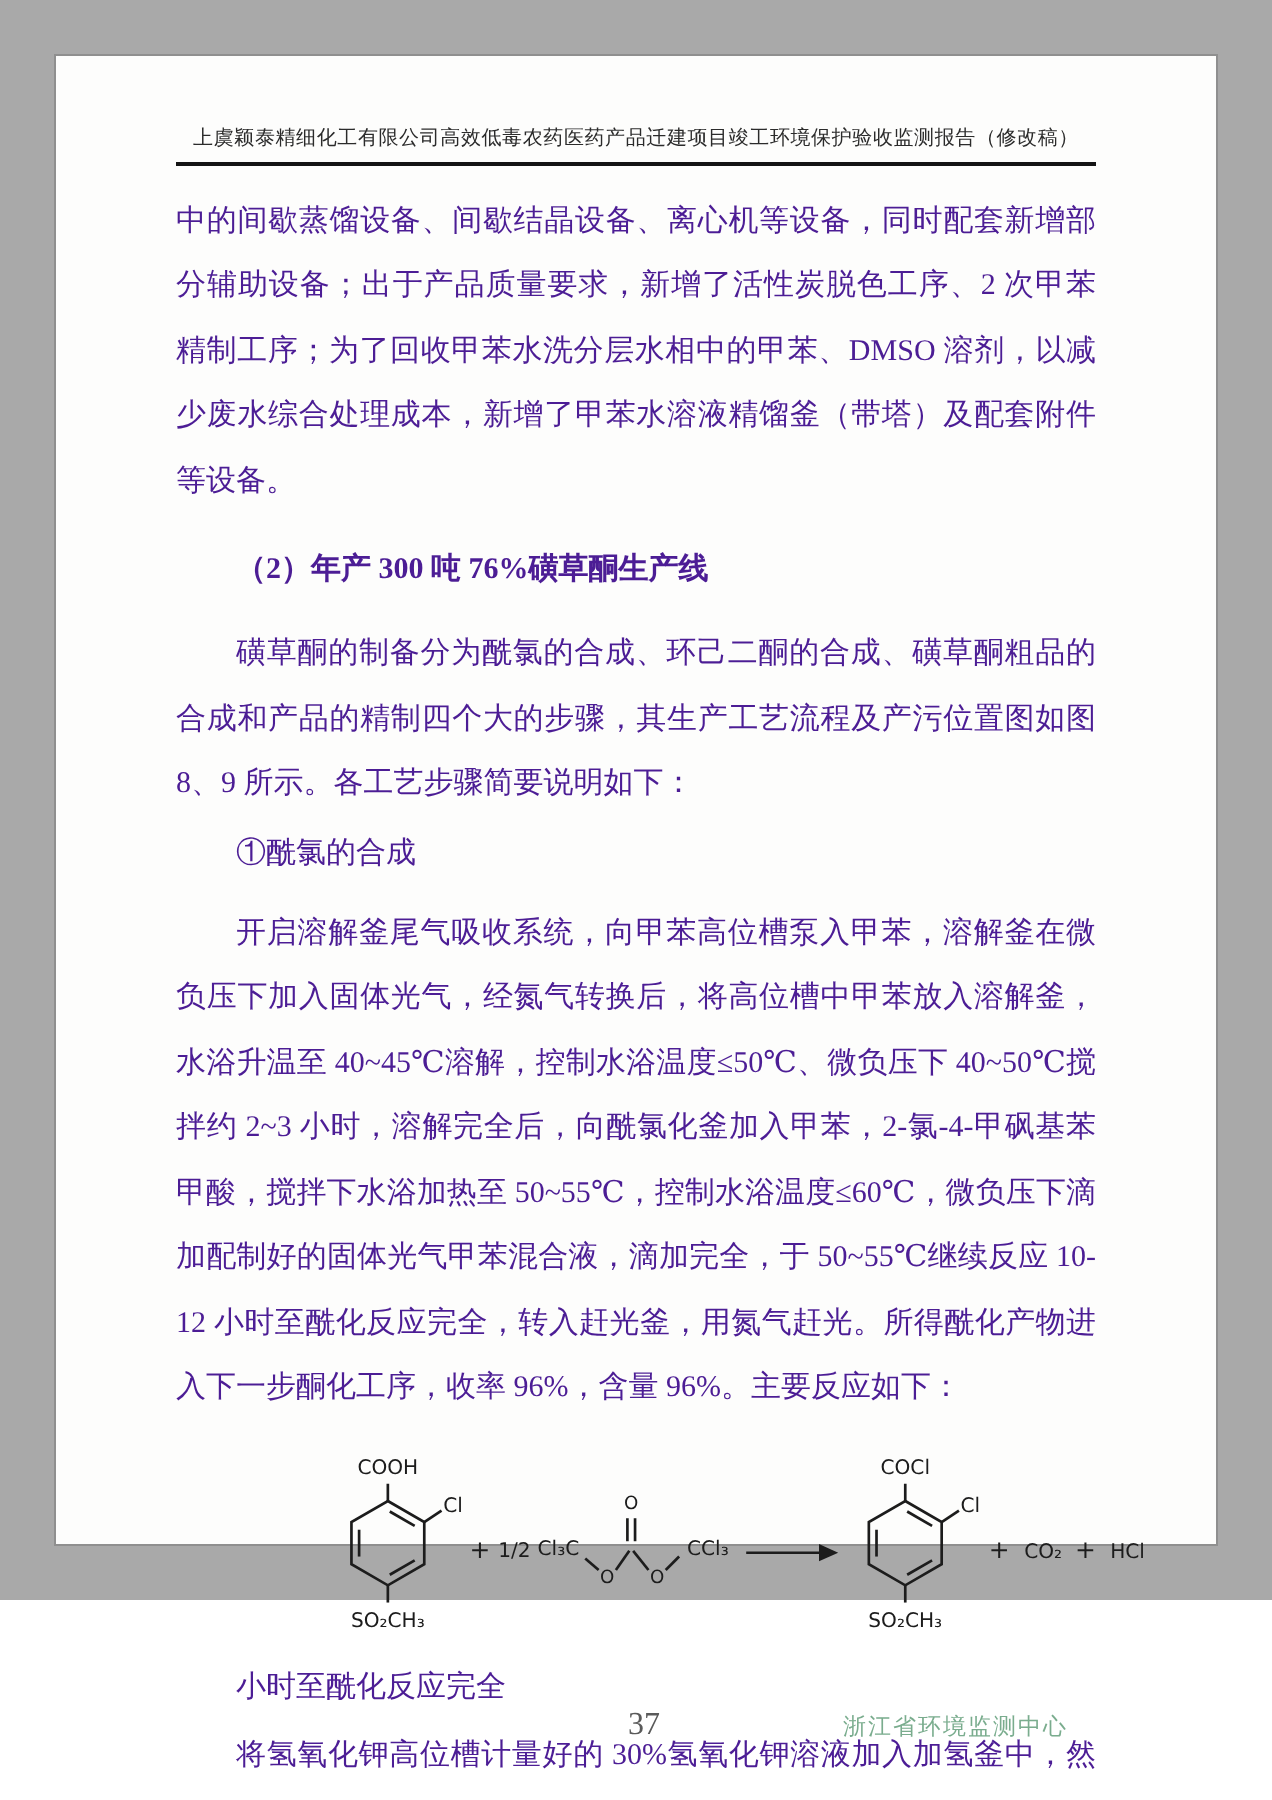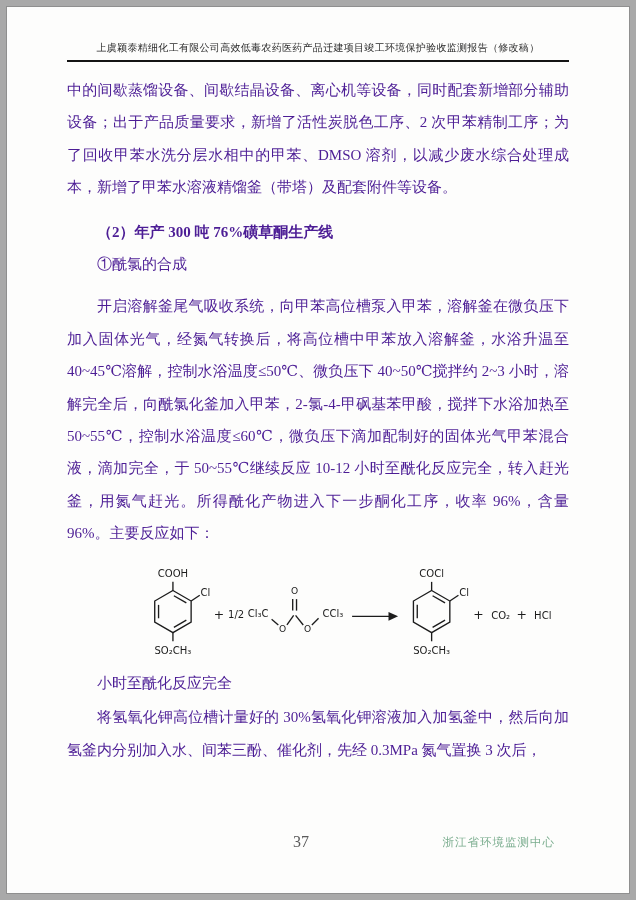--- a/index.html
+++ b/index.html
@@ -3,24 +3,24 @@
 <meta charset="utf-8">
 <style>
   html, body { margin: 0; padding: 0; }
   body {
     width: 636px; height: 900px;
     font-family: "Liberation Serif", "DejaVu Serif", serif;
     background: #ffffff;
     overflow: hidden;
   }
   .frame {
-    width: 636px; height: 900px;
+    width: 636px; height: 800px;
     box-sizing: border-box;
     background: #a9a9a9;
-    padding: 6px;
+    padding: 27px;
   }
   .page {
     width: 100%; height: 100%;
     box-sizing: border-box;
     background: #fdfdfc;
     position: relative;
     padding: 34px 60px 0 60px;
     border: 1px solid #8f8f8f;
   }
   .doc-header {
@@ -84,22 +84,23 @@
   <div class="page">
 
     <div class="doc-header">上虞颖泰精细化工有限公司高效低毒农药医药产品迁建项目竣工环境保护验收监测报告（修改稿）</div>
 
     <div class="body-text">
 
       <p>中的间歇蒸馏设备、间歇结晶设备、离心机等设备，同时配套新增部分辅助设备；出于产品质量要求，新增了活性炭脱色工序、2 次甲苯精制工序；为了回收甲苯水洗分层水相中的甲苯、DMSO 溶剂，以减少废水综合处理成本，新增了甲苯水溶液精馏釜（带塔）及配套附件等设备。</p>
 
       <p class="bold-heading">（2）年产 300 吨 76%磺草酮生产线</p>
 
+      <p class="indent" style="margin-top:10px;">磺草酮的制备分为酰氯的合成、环己二酮的合成、磺草酮粗品的合成和产品的精制四个大的步骤，其生产工艺流程及产污位置图如图 8、9 所示。各工艺步骤简要说明如下：</p>
 
-      <p class="indent" style="margin-top:2px;font-family:Liberation Mono, monospace;">①酰氯的合成</p>
+      <p class="indent" style="margin-top:2px;">①酰氯的合成</p>
 
       <p class="indent" style="margin-top:8px;">开启溶解釜尾气吸收系统，向甲苯高位槽泵入甲苯，溶解釜在微负压下加入固体光气，经氮气转换后，将高位槽中甲苯放入溶解釜，水浴升温至 40~45℃溶解，控制水浴温度≤50℃、微负压下 40~50℃搅拌约 2~3 小时，溶解完全后，向酰氯化釜加入甲苯，2-氯-4-甲砜基苯甲酸，搅拌下水浴加热至 50~55℃，控制水浴温度≤60℃，微负压下滴加配制好的固体光气甲苯混合液，滴加完全，于 50~55℃继续反应 10-12 小时至酰化反应完全，转入赶光釜，用氮气赶光。所得酰化产物进入下一步酮化工序，收率 96%，含量 96%。主要反应如下：</p>
 
       <div class="reaction-figure">
         <svg viewBox="0 0 455 112" xmlns="http://www.w3.org/2000/svg">
 
           <g>
             <path class="rx-line" d="M50 36 L69 47 L69 69 L50 80 L31 69 L31 47 Z"></path>
             <line class="rx-line" x1="51" y1="41.5" x2="64" y2="49"></line>
             <line class="rx-line" x1="64" y1="67" x2="51" y2="74.5"></line>

